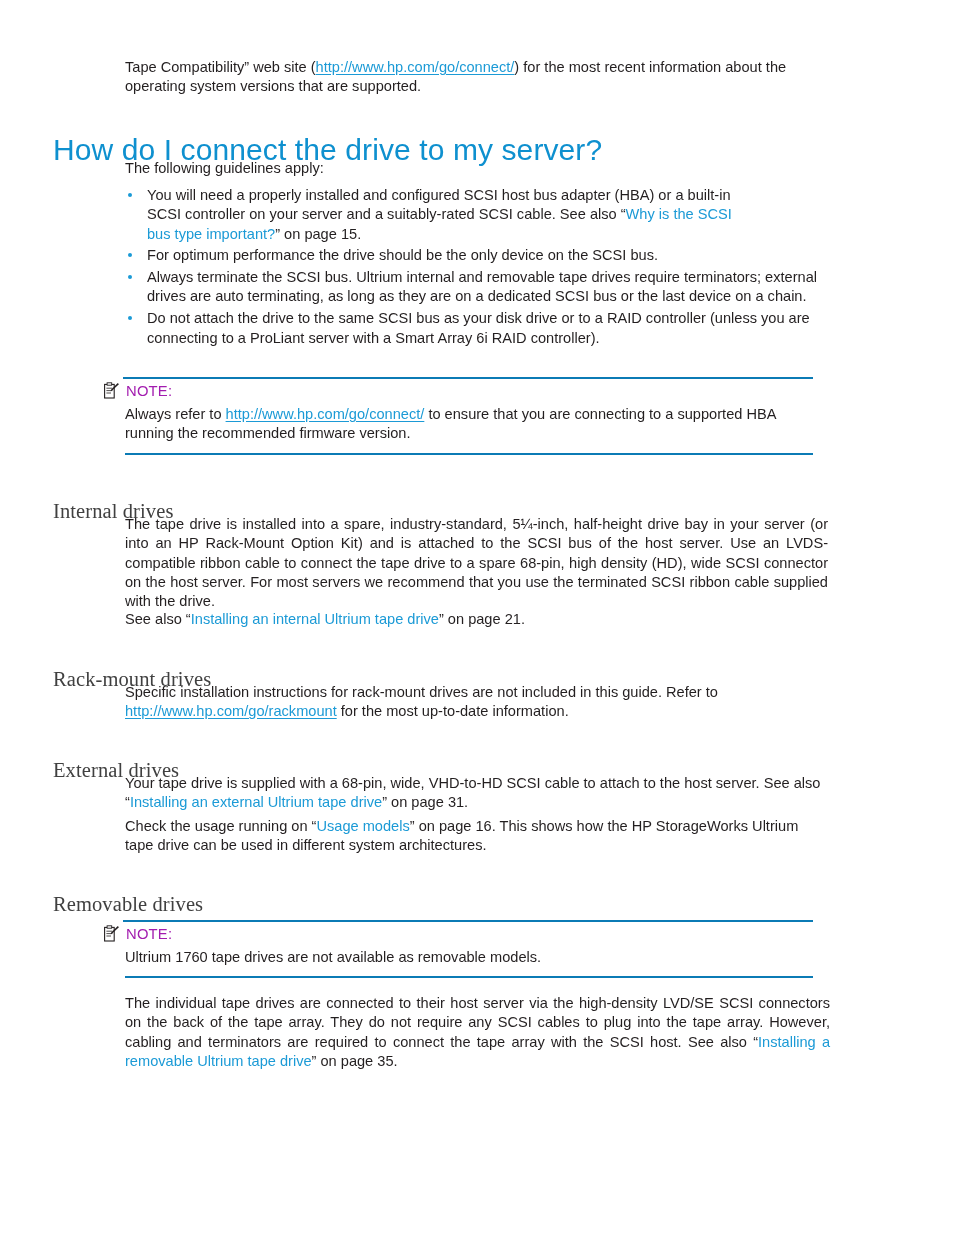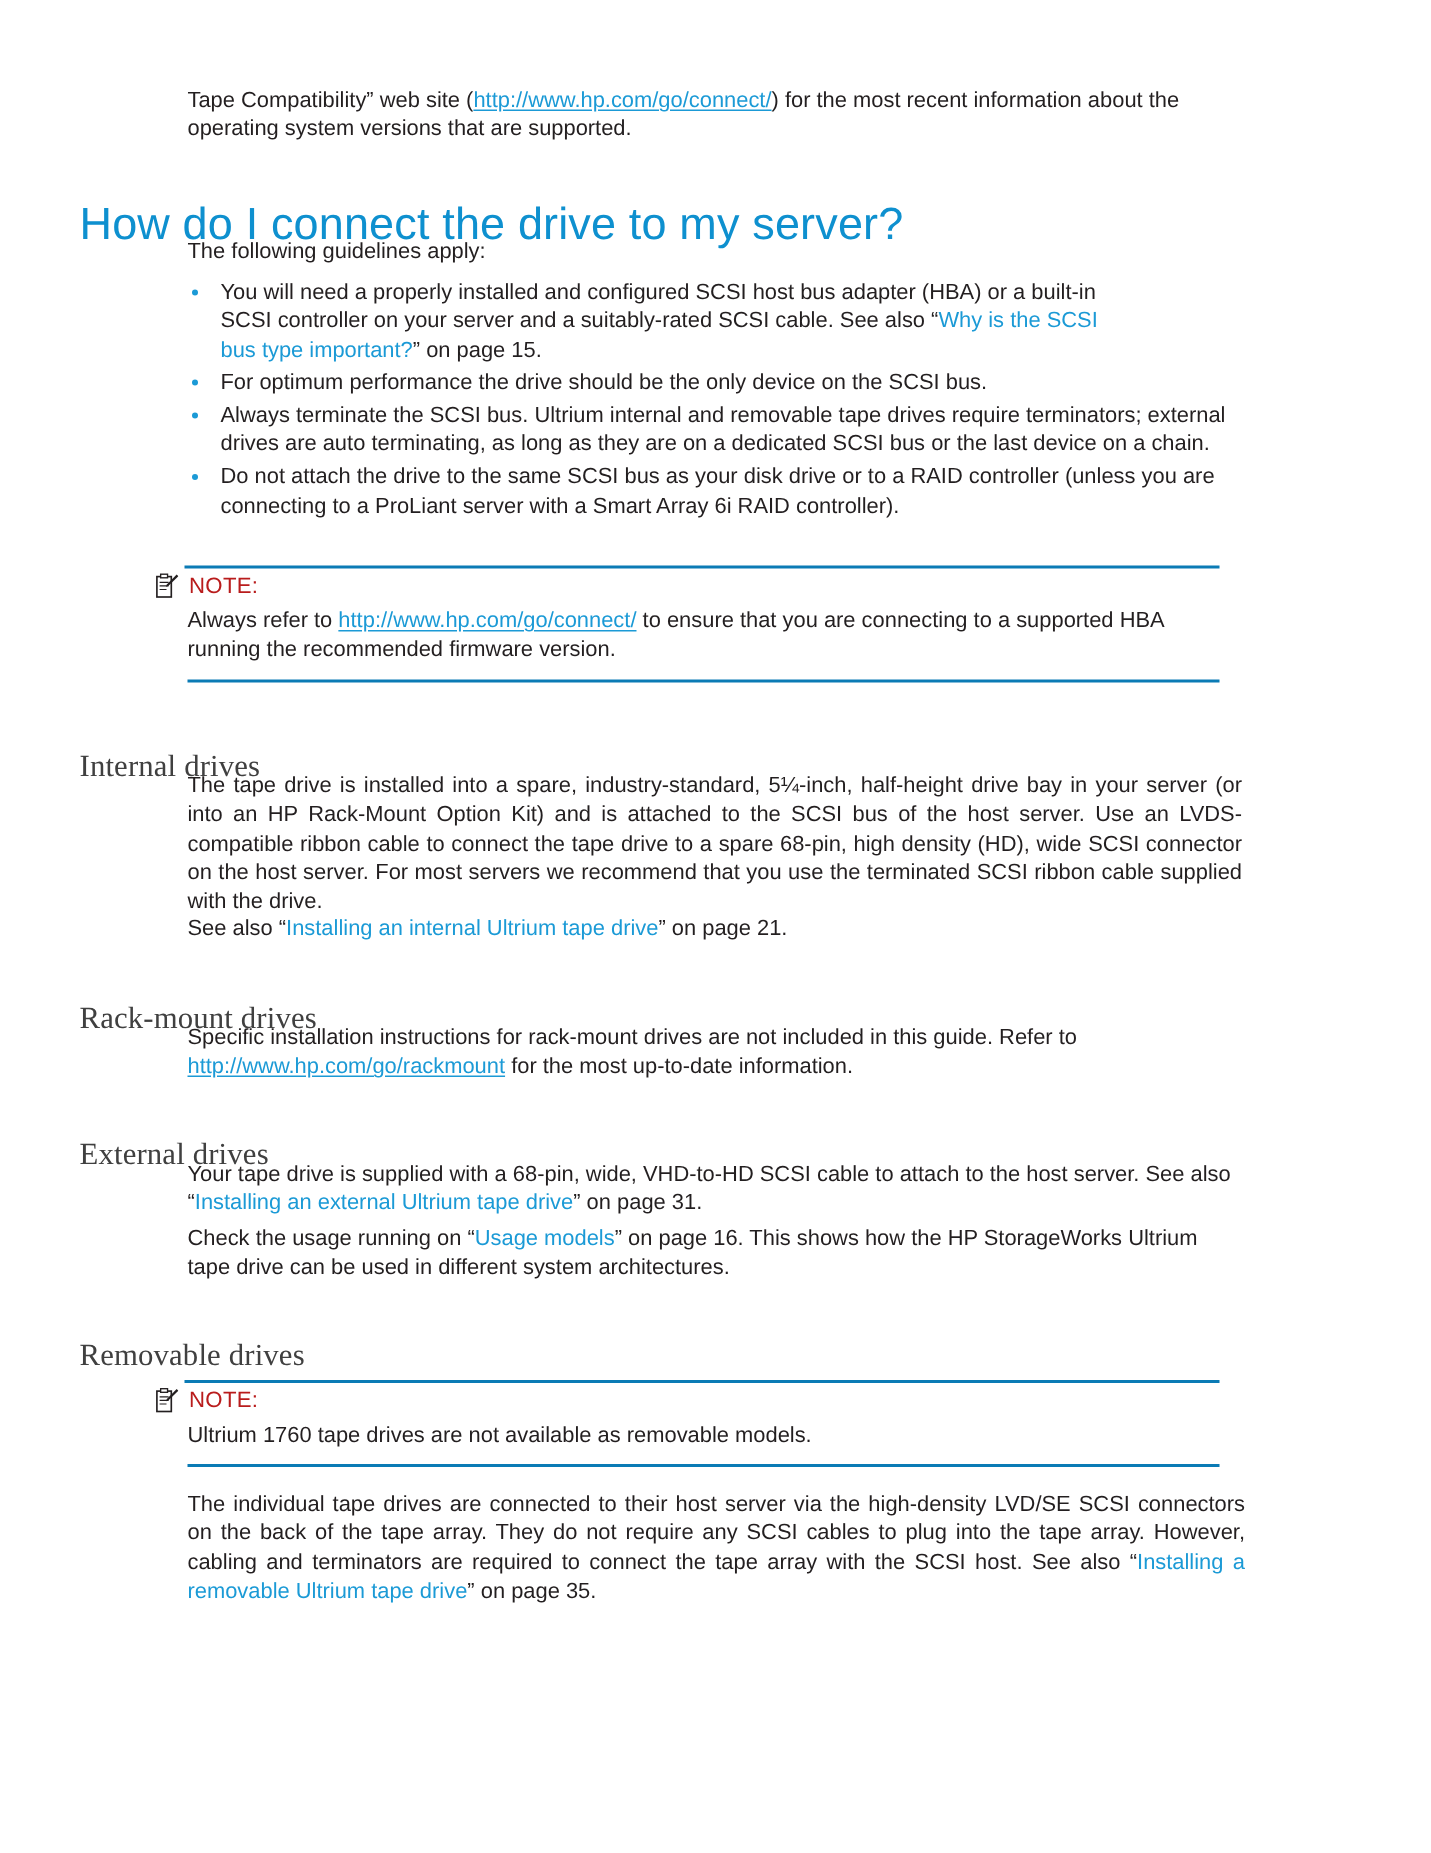--- a/index.html
+++ b/index.html
@@ -109,21 +109,21 @@
   }
   .note-icon {
     position: absolute;
     width: 15px;
     height: 17px;
   }
   .note-label {
     position: absolute;
     font-size: 14.8px;
     line-height: 17px;
-    color: #b91c1c;
+    color: #a21caf;
     font-weight: 400;
     letter-spacing: 0.2px;
     white-space: nowrap;
   }
   .note-body {
     position: absolute;
     font-size: 14.6px;
     line-height: 19.3px;
     color: #231f20;
     text-align: left;

